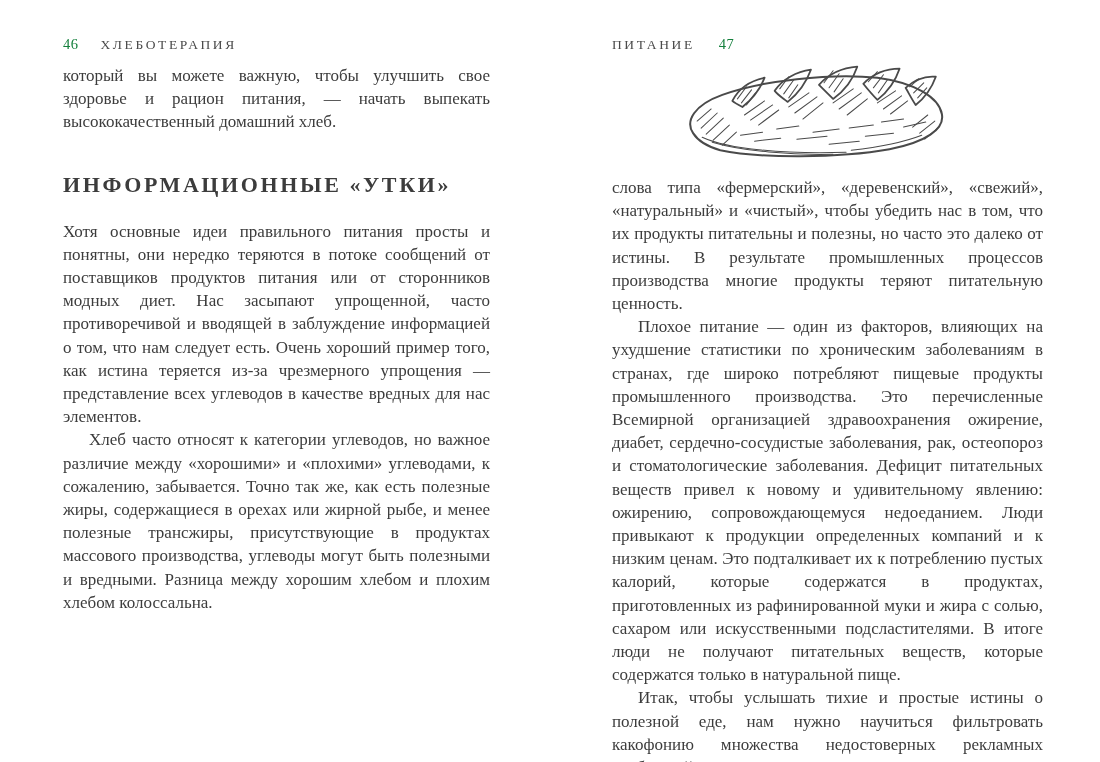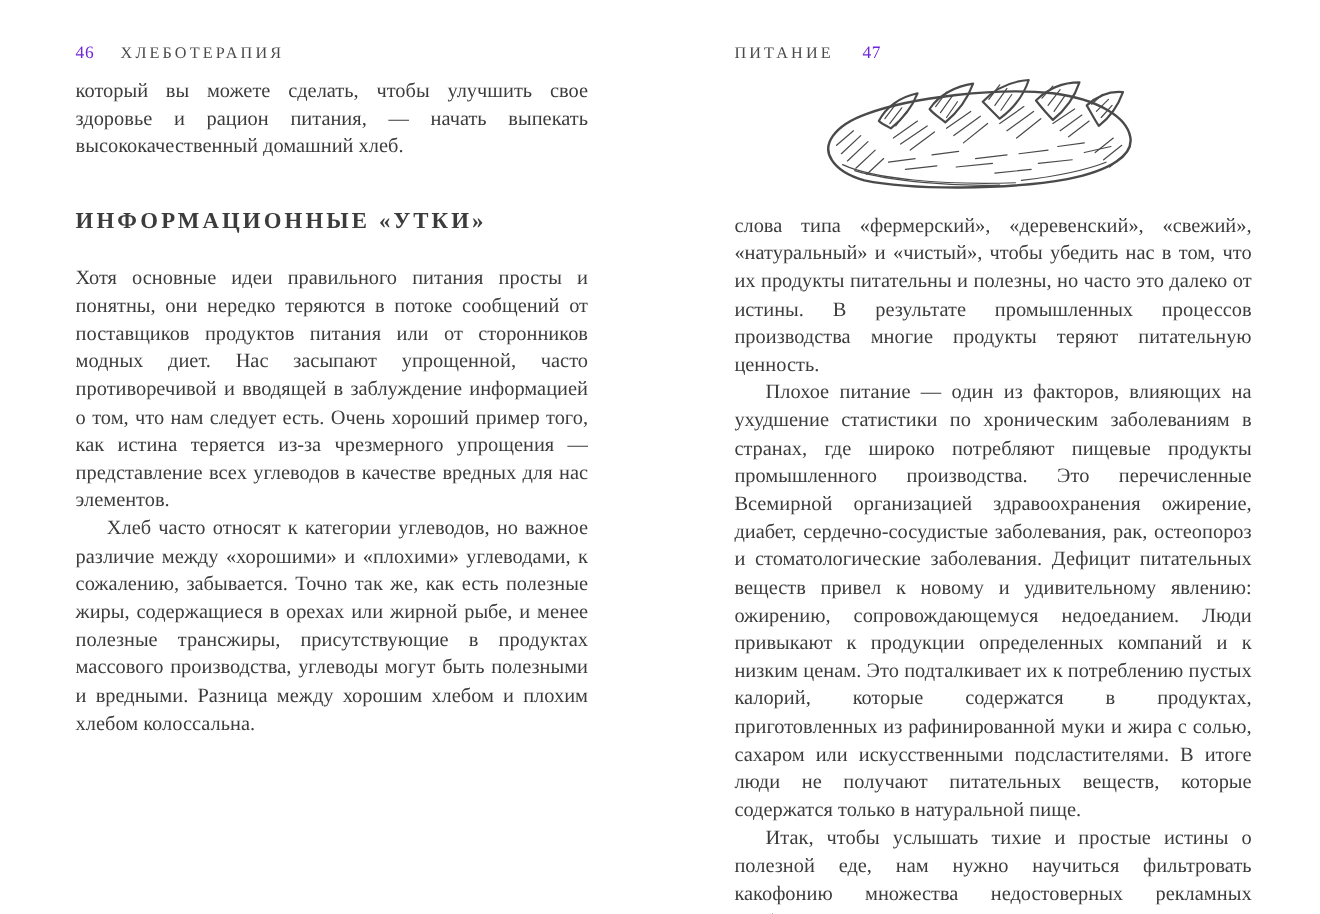--- a/index.html
+++ b/index.html
@@ -30,21 +30,21 @@
     left: 0;
     right: 0;
     font-size: 13.5px;
     letter-spacing: 2.6px;
     color: #4a4a4a;
     white-space: nowrap;
   }
   .running-head .pagenum {
     letter-spacing: 0.5px;
     font-size: 14.5px;
-    color: #6d28d9;
+    color: #15803d;
   }
   .rh-left .pagenum  { margin-right: 22px; }
   .rh-right          { }
   .rh-right .pagenum { margin-left: 24px; }
 
   .body-col {
     position: absolute;
     left: 0;
     right: 0;
     text-align: justify;
@@ -53,21 +53,21 @@
   }
   .page-left  .body-col { top: 64px; }
   .page-right .body-col { top: 176px; }
 
   .body-col p { margin: 0; padding: 0; }
   p.indent { text-indent: 26px; }
   p.fill   { text-align-last: justify; }
 
   h2.section-heading {
     margin: 40px 0 24px 0;
-    font-size: 19px;
+    font-size: 22px;
     line-height: 22px;
     font-weight: bold;
     letter-spacing: 2.6px;
     color: #3c3c3c;
     text-align: left;
   }
 
   figure.illustration {
     position: absolute;
     top: 56px;
@@ -83,21 +83,21 @@
 <body>
 
 <div class="spread">
 
   <div class="page page-left">
     <header class="running-head rh-left">
       <span class="pagenum">46</span><span class="runtitle">ХЛЕБОТЕРАПИЯ</span>
     </header>
 
     <div class="body-col">
-      <p>который вы можете сделать, чтобы улучшить свое здоровье и рацион питания, — начать выпекать высококачественный домашний хлеб.</p>
+      <p>который вы можете важную, чтобы улучшить свое здоровье и рацион питания, — начать выпекать высококачественный домашний хлеб.</p>
 
       <h2 class="section-heading">ИНФОРМАЦИОННЫЕ «УТКИ»</h2>
 
       <p>Хотя основные идеи правильного питания просты и понятны, они нередко теряются в потоке сообщений от поставщиков продуктов питания или от сторонников модных диет. Нас засыпают упрощенной, часто противоречивой и вводящей в заблуждение информацией о том, что нам следует есть. Очень хороший пример того, как истина теряется из-за чрезмерного упрощения — представление всех углеводов в качестве вредных для нас элементов.</p>
       <p class="indent">Хлеб часто относят к категории углеводов, но важное различие между «хорошими» и «плохими» углеводами, к сожалению, забывается. Точно так же, как есть полезные жиры, содержащиеся в орехах или жирной рыбе, и менее полезные трансжиры, присутствующие в продуктах массового производства, углеводы могут быть полезными и вредными. Разница между хорошим хлебом и плохим хлебом колоссальна.</p>
     </div>
   </div>
 
   <div class="page page-right">
     <header class="running-head rh-right">

